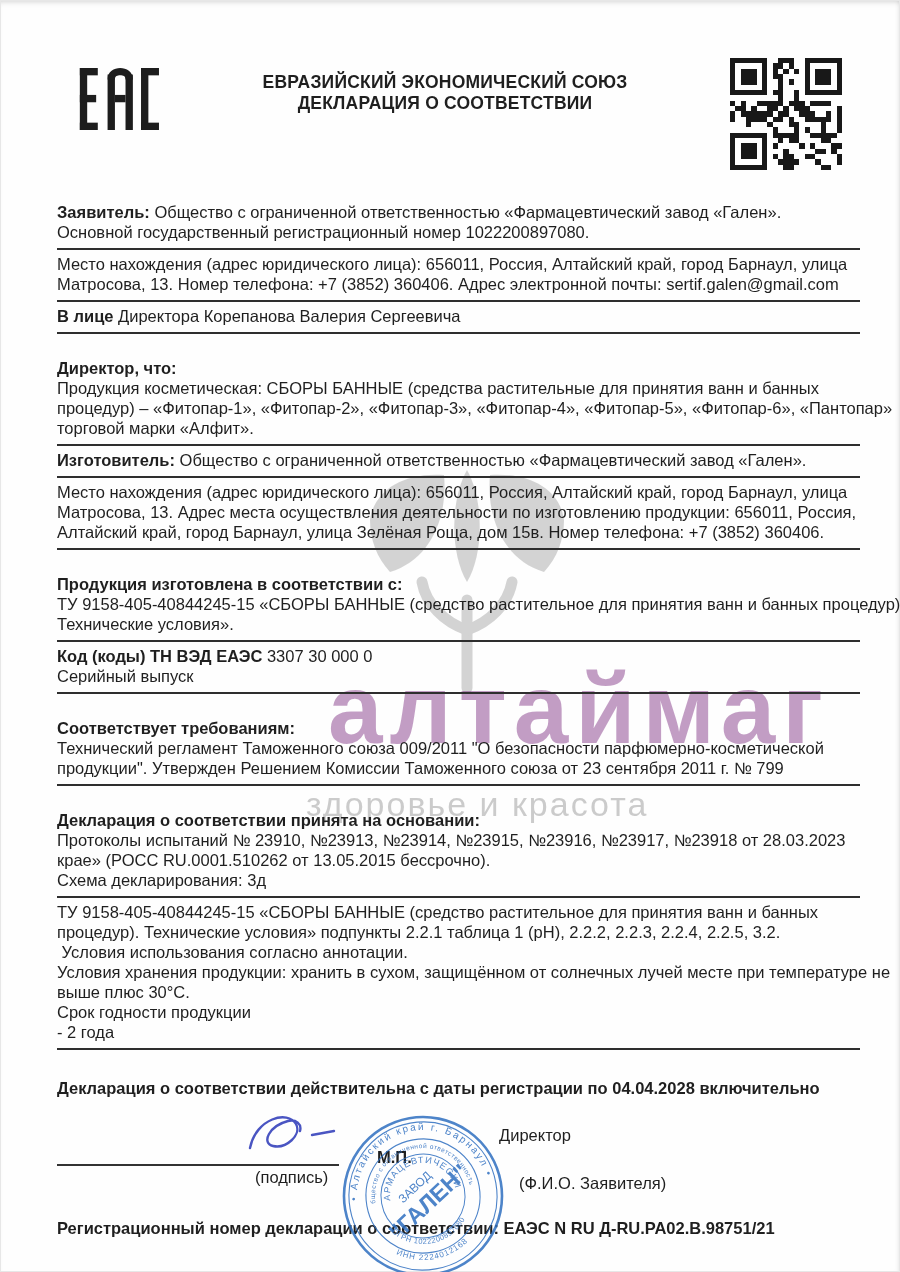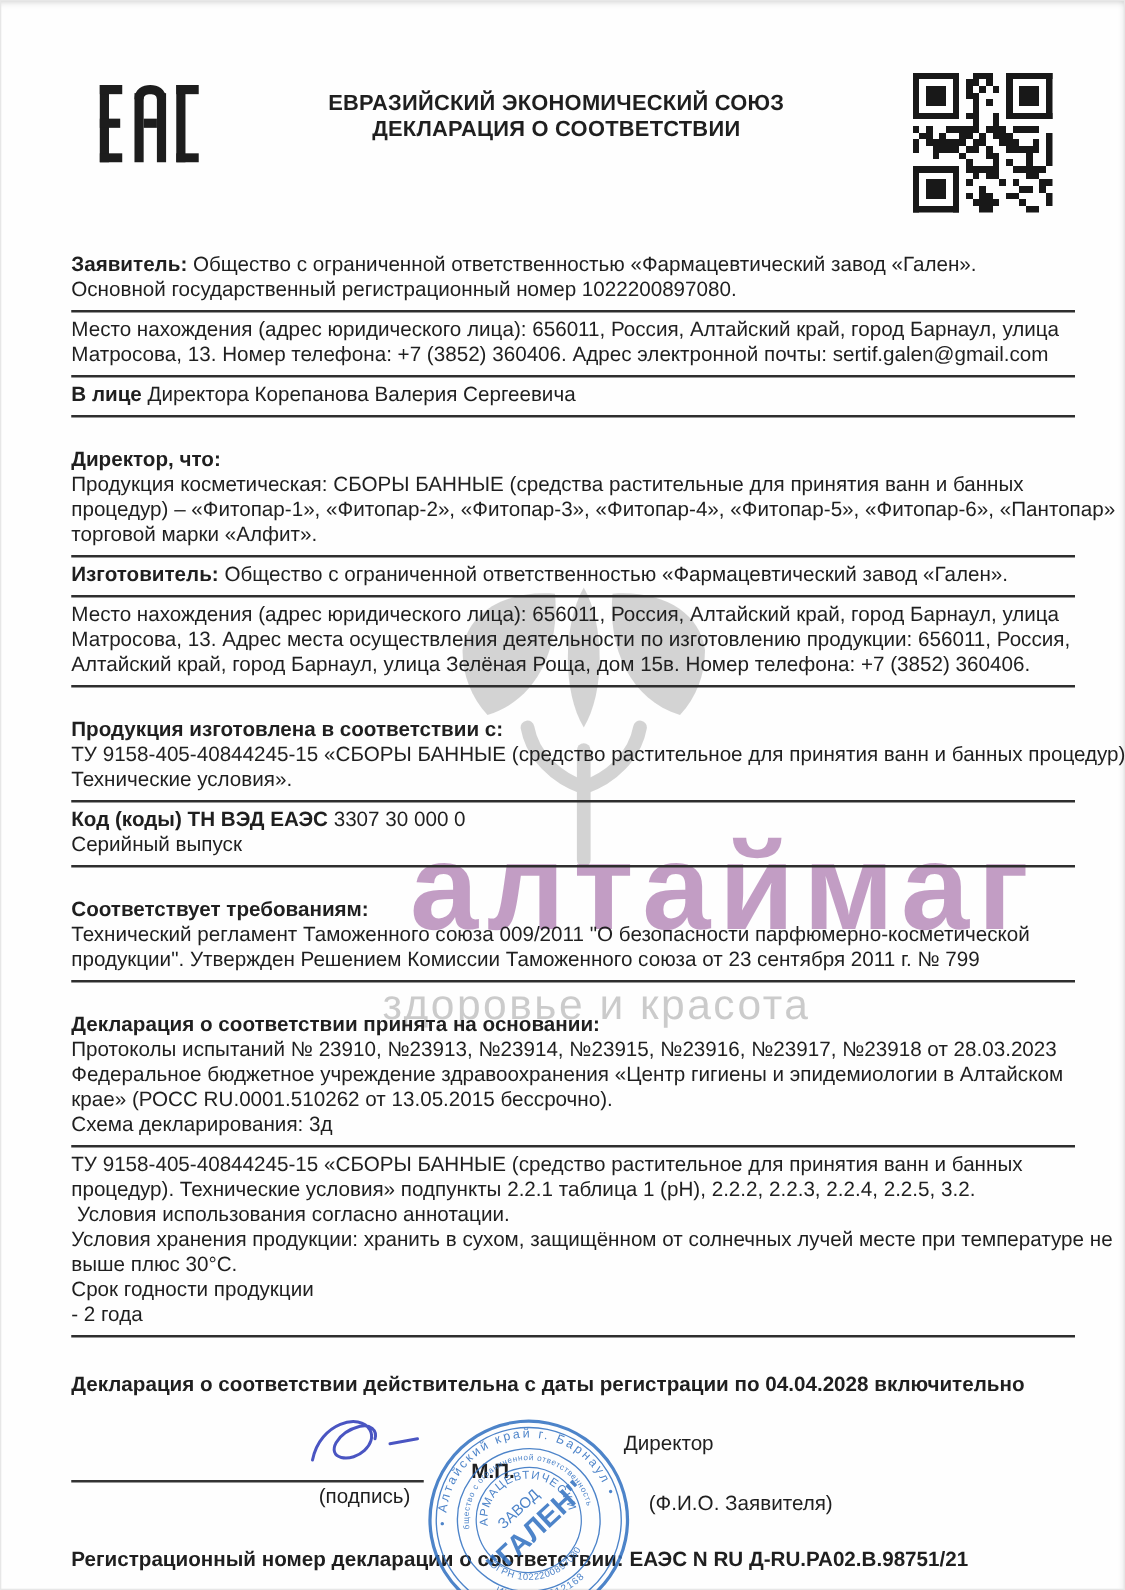--- a/index.html
+++ b/index.html
@@ -272,21 +272,20 @@
 
     <div class="sec">
       <div class="ln b">Соответствует требованиям:</div>
       <div class="ln">Технический регламент Таможенного союза 009/2011 "О безопасности парфюмерно-косметической</div>
       <div class="ln">продукции". Утвержден Решением Комиссии Таможенного союза от 23 сентября 2011 г. № 799</div>
     </div>
 
     <div class="sec">
       <div class="ln b">Декларация о соответствии принята на основании:</div>
       <div class="ln">Протоколы испытаний № 23910, №23913, №23914, №23915, №23916, №23917, №23918 от 28.03.2023</div>
-      <div class="ln">Федеральное бюджетное учреждение здравоохранения «Центр гигиены и эпидемиологии в Алтайском</div>
       <div class="ln">крае» (РОСС RU.0001.510262 от 13.05.2015 бессрочно).</div>
       <div class="ln">Схема декларирования: 3д</div>
     </div>
 
     <div class="sec">
       <div class="ln">ТУ 9158-405-40844245-15 «СБОРЫ БАННЫЕ (средство растительное для принятия ванн и банных</div>
       <div class="ln">процедур). Технические условия» подпункты 2.2.1 таблица 1 (рН), 2.2.2, 2.2.3, 2.2.4, 2.2.5, 3.2.</div>
       <div class="ln"> Условия использования согласно аннотации.</div>
       <div class="ln">Условия хранения продукции: хранить в сухом, защищённом от солнечных лучей месте при температуре не</div>
       <div class="ln">выше плюс 30°С.</div>

